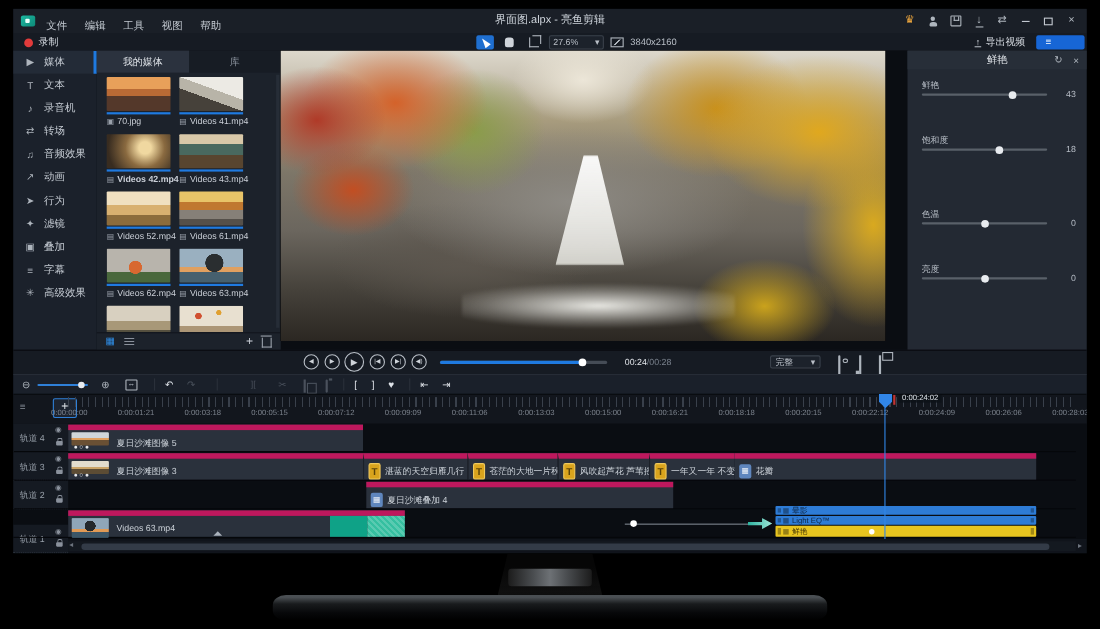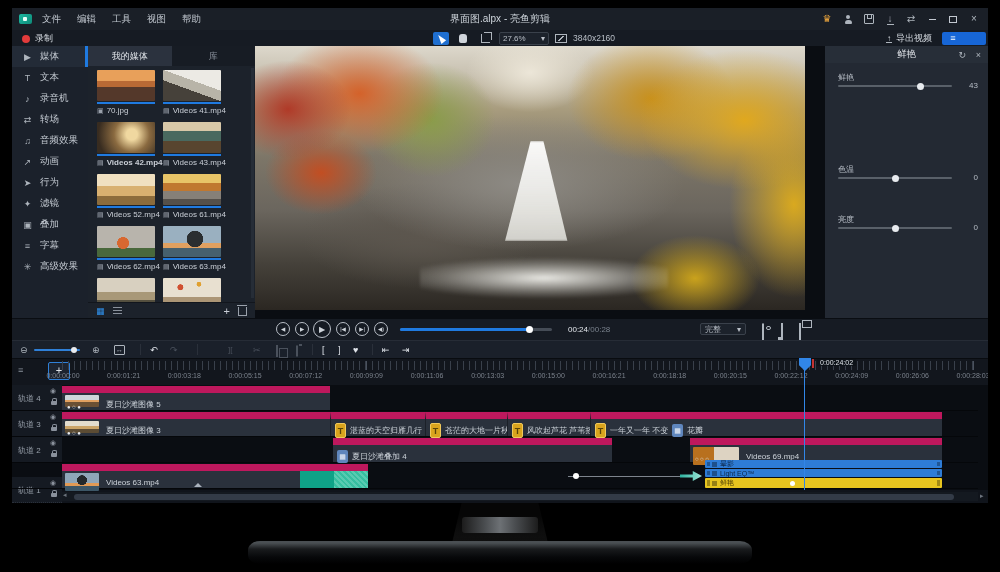--- a/index.html
+++ b/index.html
@@ -4,21 +4,21 @@
 <style>
   html,body{margin:0;padding:0;background:#000;}
   .stage{position:relative;width:1000px;height:572px;background:#000;overflow:hidden;
          font-family:"Liberation Sans","DejaVu Sans",sans-serif;-webkit-font-smoothing:antialiased;}
   .screen{position:absolute;left:12px;top:8px;width:976px;height:495px;background:#10141b;overflow:hidden;}
   
   .titlebar{position:absolute;left:0;top:0;width:100%;height:22px;background:#1a1f27;}
   .app-logo{position:absolute;left:7px;top:6px;width:13px;height:10px;border-radius:2px;
             background:linear-gradient(135deg,#1cb9a2,#0e8a78);}
   .app-logo:after{content:"";position:absolute;left:4px;top:3px;width:4px;height:4px;background:#eafffb;border-radius:1px;}
-  #menus{position:absolute;left:22px;top:0;height:22px;display:flex;align-items:center;}
+  #menus{position:absolute;left:22px;top:0;height:22px;display:flex;align-items:flex-end;}
   .menu-item{color:#c3c9d1;font-size:9.5px;padding:0 8px;cursor:default;}
   .win-title{position:absolute;left:0;top:0;width:100%;height:22px;line-height:22px;text-align:center;
              color:#cfd5dc;font-size:10px;pointer-events:none;}
   .tb-icons{position:absolute;right:0;top:0;height:22px;display:flex;align-items:center;gap:9px;padding-right:8px;}
   .tbi{color:#aeb5bd;font-size:10px;line-height:10px;display:flex;align-items:center;justify-content:center;width:12px;height:12px;}
   .tbi.crown{color:#e8a33d;}
   
   .s-person{position:relative;width:9px;height:9px;}
   .s-person:before{content:"";position:absolute;left:2.5px;top:0;width:4px;height:4px;border-radius:50%;background:#aeb5bd;}
   .s-person:after{content:"";position:absolute;left:1px;bottom:0;width:7px;height:4px;border-radius:3px 3px 1px 1px;background:#aeb5bd;}
@@ -163,21 +163,21 @@
   .ph-line{position:absolute;left:792px;top:361px;width:1px;height:121px;background:#3186e8;z-index:6;}
   .ph-red{position:absolute;left:800px;top:351px;width:2px;height:9px;background:#c23333;z-index:6;}
   .ph-label{position:absolute;left:805px;top:351px;color:#dde2e8;font-size:7px;background:rgba(13,18,24,.85);padding:0 3px;z-index:6;}
   
   .tracks{position:absolute;left:0;top:377px;width:100%;height:105px;background:#0a0d12;}
   .thead{position:absolute;left:0;width:50px;height:26px;background:#151a22;border-bottom:1px dotted #2a303a;box-sizing:border-box;}
   .tname{position:absolute;left:6px;top:8px;color:#99a1ab;font-size:8px;white-space:nowrap;}
   .teye{position:absolute;left:38px;top:2px;color:#8a919c;font-size:7px;}
   .tlock{position:absolute;left:39px;top:12px;}
   .lane{position:absolute;left:0;width:966px;height:26px;border-bottom:1px solid #05070a;box-sizing:border-box;}
-  .clip{position:absolute;top:1px;height:24px;background:#2a313c;border-top:7px solid #be185d;box-sizing:border-box;}
+  .clip{position:absolute;top:1px;height:24px;background:#2a313c;border-top:5px solid #be185d;box-sizing:border-box;}
   .clip.textclip{border-left:1px solid #1b2028;}
   .cthumb{position:absolute;left:3px;top:2px;width:34px;border-radius:1px;}
   .clabel{position:absolute;top:0;height:23px;line-height:23px;color:#ccd2d9;font-size:8px;white-space:nowrap;}
   .cdots{position:absolute;left:5px;bottom:0px;color:#e8eaed;font-size:6px;letter-spacing:1.5px;}
   .tclip-icon{position:absolute;left:4px;top:4px;width:11px;height:15px;background:#d9a41d;border:1px solid #f0c95c;border-radius:2px;color:#5a4408;font-size:9px;font-weight:bold;text-align:center;line-height:14px;box-sizing:border-box;}
   .oclip-icon{position:absolute;left:4px;top:5px;width:11px;height:13px;background:#5f86bd;border-radius:2px;color:#eef2f8;font-size:7px;text-align:center;line-height:13px;}
   .trans-a{position:absolute;left:0;top:0;width:50%;height:100%;background:#0fa287;}
   .trans-b{position:absolute;right:0;top:0;width:50%;height:100%;background:
      repeating-linear-gradient(45deg,rgba(255,255,255,.18) 0 2px,transparent 2px 4px),#35bfa0;}
   .th-beach1{background:linear-gradient(180deg,#cfd6da 0 40%,#e0a060 40% 62%,#6a5034 62%);}
@@ -428,20 +428,27 @@
           <span class="rp-close">×</span>
         </div>
         <div id="sliders">
             <div class="sl-row" style="top: 0px; position: relative;">
               <div class="sl-label">鲜艳</div>
               <div class="sl-track">
                 <div class="sl-thumb" style="left: 72%;"></div>
               </div>
               <div class="sl-value">43</div>
             </div>
+            <div class="sl-row" style="top: 25px; position: relative;">
+              <div class="sl-label">饱和度</div>
+              <div class="sl-track">
+                <div class="sl-thumb" style="left: 61%;"></div>
+              </div>
+              <div class="sl-value">18</div>
+            </div>
             <div class="sl-row" style="top: 50px; position: relative; margin-top: 17px;">
               <div class="sl-label">色温</div>
               <div class="sl-track">
                 <div class="sl-thumb" style="left: 50%;"></div>
               </div>
               <div class="sl-value">0</div>
             </div>
             <div class="sl-row" style="top: 75px; position: relative;">
               <div class="sl-label">亮度</div>
               <div class="sl-track">
@@ -584,25 +591,20 @@
             <div class="clip" style="left: 656px; width: 274px;">
               <span class="oclip-icon">▦</span>
               <span class="clabel" style="left: 19px;">花瓣</span>
             </div>
           </div>
           <div class="lane" style="top: 52px;">
             <div class="clip" style="left: 321px; width: 279px;">
               <span class="oclip-icon">▦</span>
               <span class="clabel" style="left: 19px;">夏日沙滩叠加 4</span>
             </div>
-            <div class="clip" style="left: 678px; width: 252px;">
-              <div class="cthumb th-v69" style="height: 18px; width: 46px;"></div>
-              <span class="cdots">○○○</span>
-              <span class="clabel" style="left: 56px;">Videos 69.mp4</span>
-            </div>
           </div>
           <div class="lane" style="top: 78px;">
             <div class="clip" style="left: 50px; width: 238px;">
               <div class="cthumb th-palm" style="height: 18px;"></div>
               <span class="clabel" style="left: 44px;">Videos 63.mp4</span>
             </div>
             <div class="clip" style="left: 288px; width: 68px;">
               <div class="trans-a"></div>
               <div class="trans-b"></div>
             </div>

